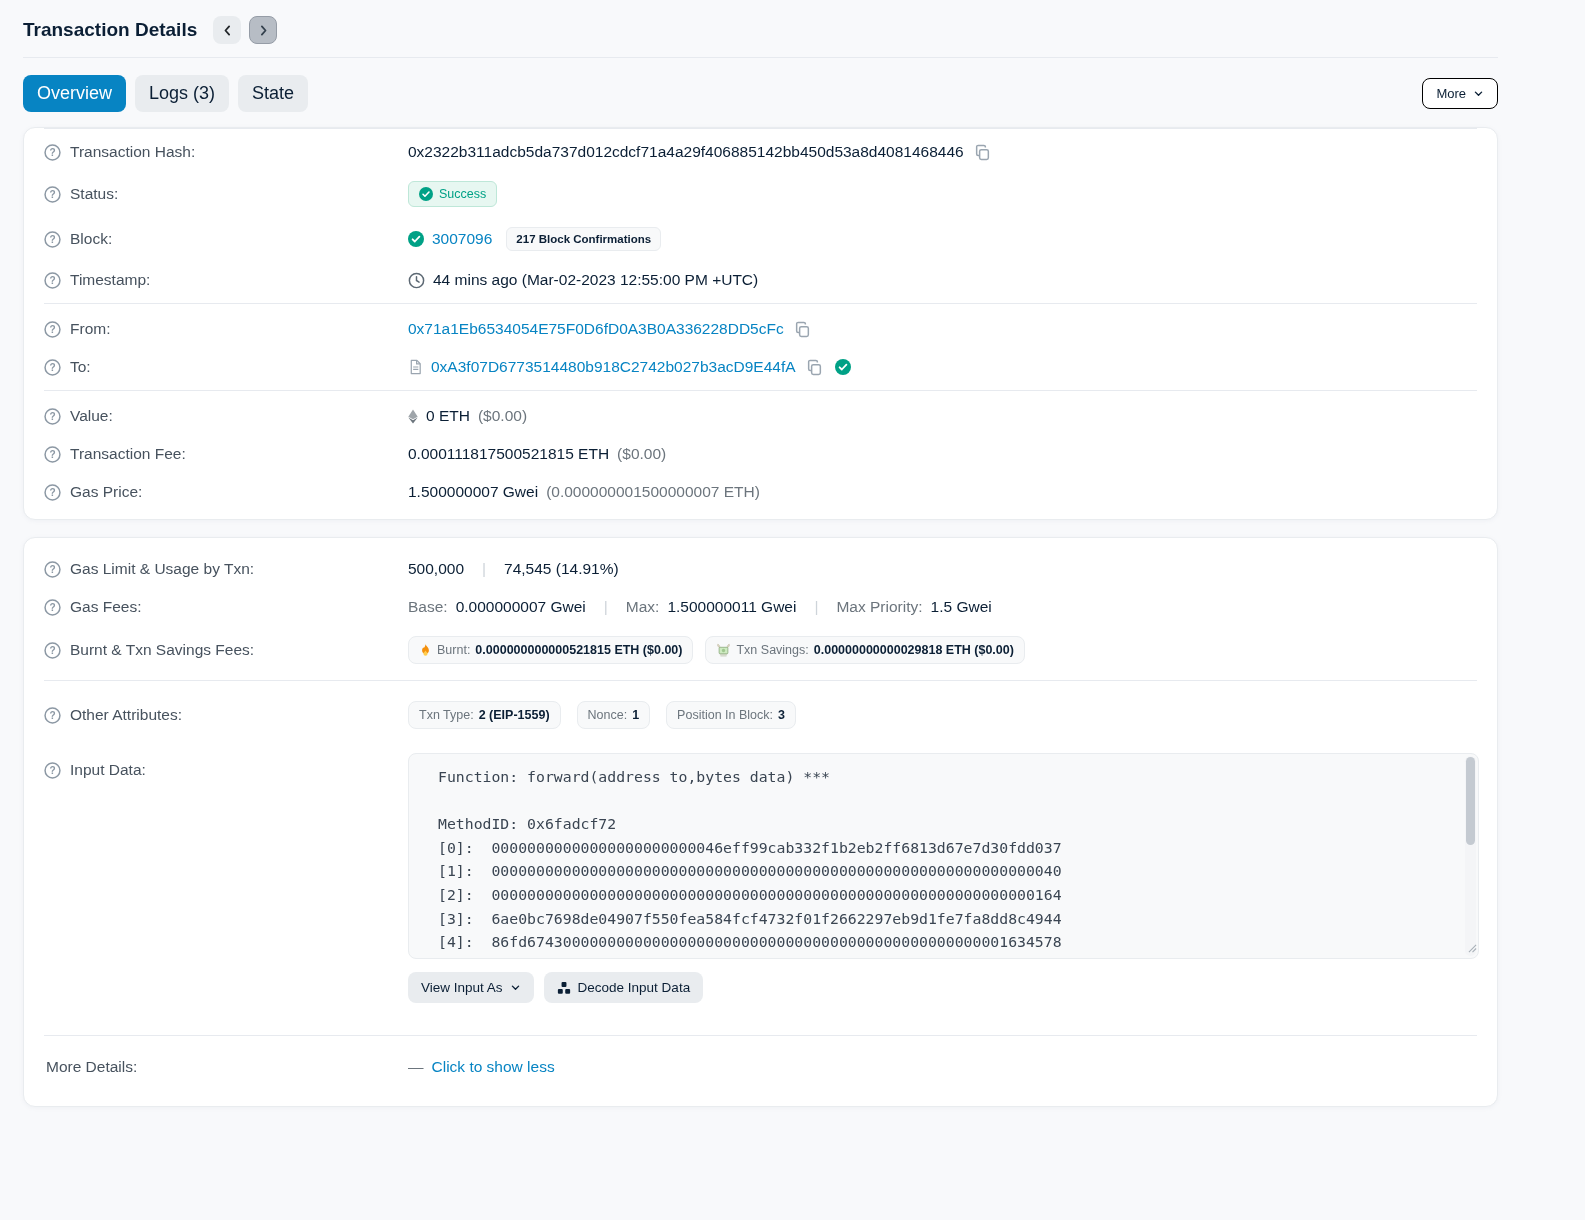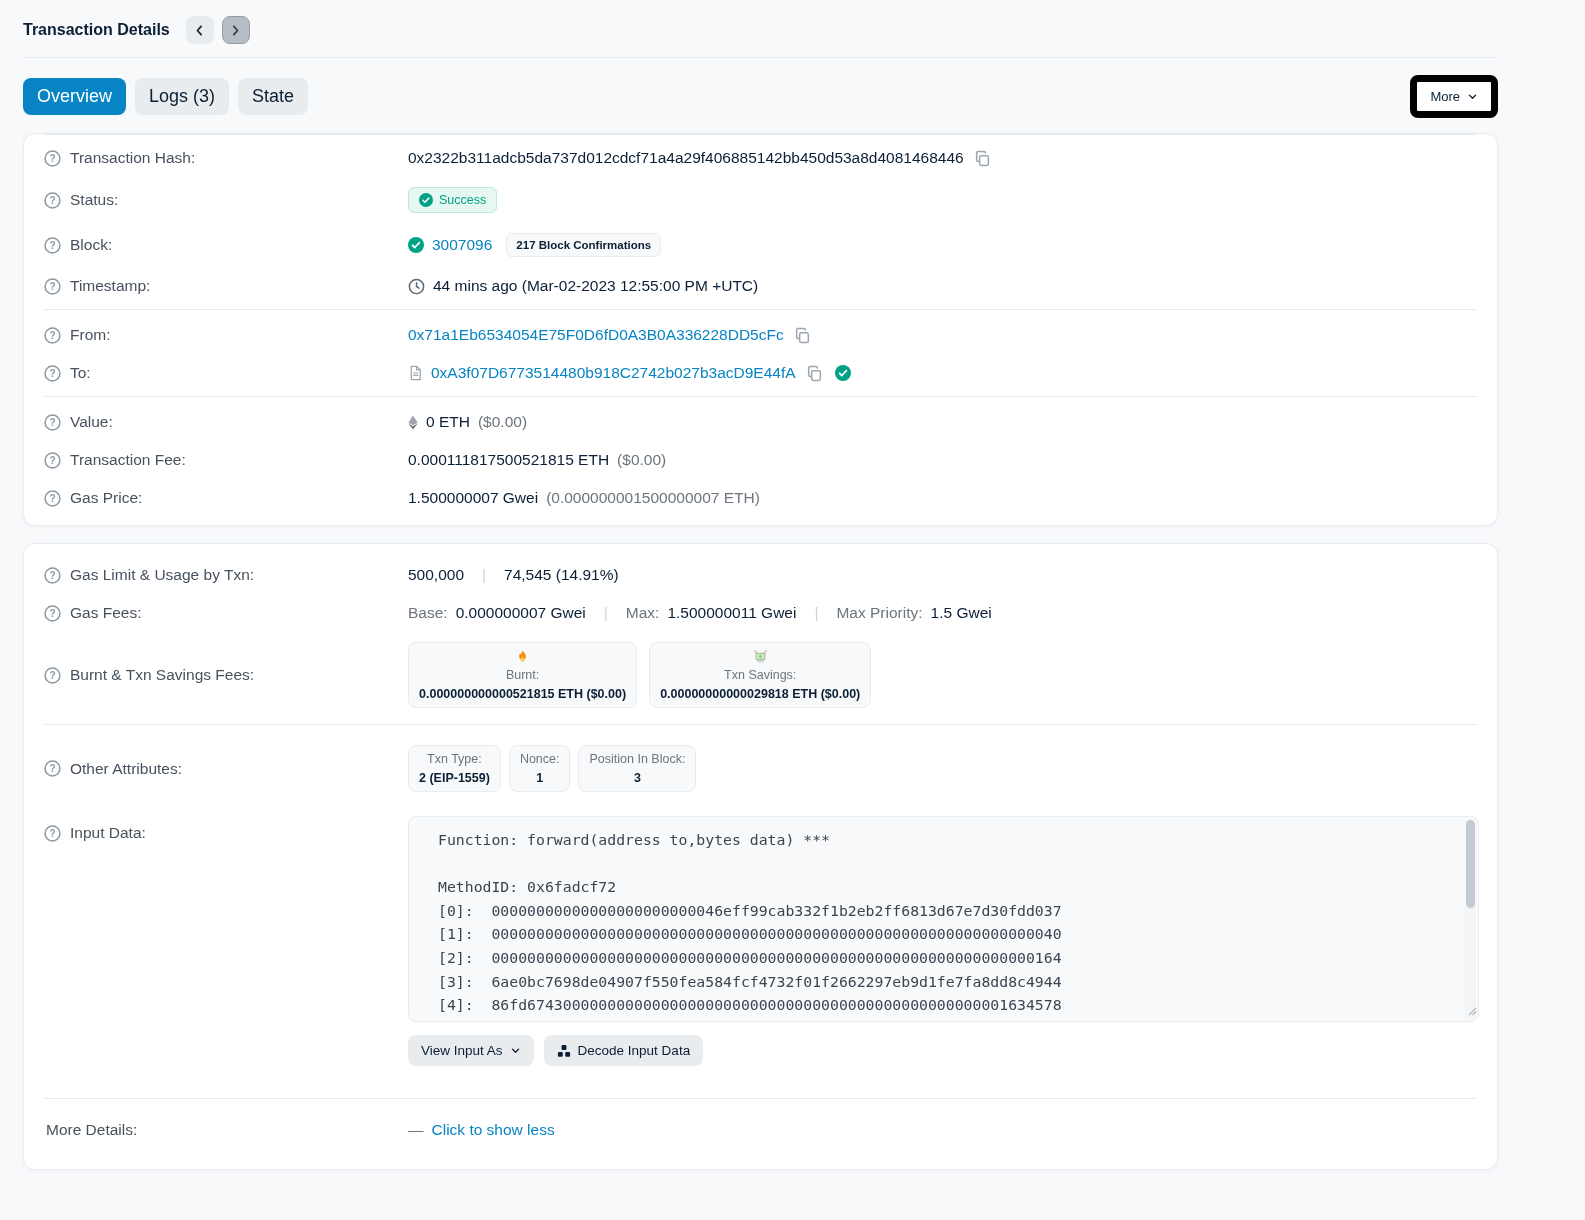--- a/index.html
+++ b/index.html
@@ -7,33 +7,33 @@
   body {
     background:#f8f9fb;
     font-family:"Liberation Sans", sans-serif;
     color:#0b1f35;
     font-size:15.5px;
   }
   .container { width:1539px; padding:0 23px; }
 
   
   .header { display:flex; align-items:center; gap:8px; padding:16px 0 13px 0; width:1475px; }
-  .page-title { font-size:16px; font-weight:700; color:#0b1f35; margin-right:8px; }
+  .page-title { font-size:19px; font-weight:700; color:#0b1f35; margin-right:8px; }
   .nav-btn { width:28px; height:28px; border-radius:8px; display:flex; align-items:center; justify-content:center; cursor:pointer; border:1px solid transparent; }
   .nav-btn.prev { background:#e9ecef; }
   .nav-btn.next { background:#b7bdc5; border-color:#959ca6; }
   .header-divider { width:1475px; border-bottom:1px solid #e7eaef; }
 
   
   .tabbar { display:flex; align-items:center; justify-content:space-between; padding:17px 0 15px 0; width:1475px; }
   .tabs { display:flex; gap:9px; }
   .tab { font-size:18px; font-weight:500; padding:8px 14px; border-radius:8px; cursor:pointer; }
   .tab.active { background:#0784c3; color:#fff; }
   .tab.inactive { background:#e9ecef; color:#0b1f35; }
-  .more-btn { display:flex; align-items:center; gap:7px; background:#fff; border:7px solid #000000; border-radius:8px; padding:7px 13px; font-size:13px; color:#0b1f35; cursor:pointer; }
+  .more-btn { display:flex; align-items:center; gap:7px; background:#fff; border:1px solid #000000; border-radius:8px; padding:7px 13px; font-size:13px; color:#0b1f35; cursor:pointer; }
 
   
   .card { background:#fff; border:1px solid #e9ecef; border-radius:12px; box-shadow:0 1px 4px rgba(130,143,163,.08); width:1475px; padding:0 20px; }
   .card1 { margin-bottom:17px; }
   .divider { border-bottom:1px solid #e7eaef; }
 
   .notice { padding:21px 0 15px 0; font-size:14.5px; color:#dc3545; }
   .notice b { font-weight:700; }
 
   
@@ -44,21 +44,21 @@
   .gray { color:#6c757d; }
   .link { color:#0784c3; text-decoration:none; cursor:pointer; }
   .icon { display:inline-flex; align-items:center; justify-content:center; }
   .copy-btn { cursor:pointer; display:inline-flex; margin-left:2px; }
   .pipe { color:#ced4da; margin:0 10px; }
 
   .pad-group-1 { padding-top:6px; }
 
   
   .status-badge { display:inline-flex; align-items:center; gap:6px; background:#e7f7f1; border:1px solid #bee7d8; border-radius:6px; padding:5px 10px; font-size:12.5px; font-weight:500; color:#00a186; }
-  .chip { display:inline-flex; align-items:center; gap:5px; background:#f8f9fa; border:1px solid #e9ecef; border-radius:8px; padding:6px 10px; font-size:12.5px;flex-direction:column; }
+  .chip { display:inline-flex; align-items:center; gap:5px; background:#f8f9fa; border:1px solid #e9ecef; border-radius:8px; padding:6px 10px; font-size:12.5px; }
   .chip .chip-label { color:#6c757d; }
   .chip .chip-value { color:#0b1f35; font-weight:700; }
   .conf-badge { background:#f8f9fa; border:1px solid #e9ecef; border-radius:6px; padding:5px 9px; font-size:11.5px; font-weight:700; color:#0b1f35; margin-left:6px; }
 
   
   .inputdata-wrap { position:relative; width:1071px; }
   .inputdata { background:#f8f9fa; border:1px solid #e9ecef; border-radius:8px; height:206px; overflow:hidden; padding:11px 29px; font-family:"DejaVu Sans Mono", monospace; font-size:14.8px; line-height:23.6px; color:#3a4552; white-space:pre; cursor:text; }
   .scroll-track { position:absolute; top:3px; right:3px; bottom:3px; width:11px; background:#f4f5f7; border-radius:6px; }
   .scroll-thumb { position:absolute; top:1px; right:1px; width:9px; height:88px; background:#c4cad1; border-radius:5px; cursor:pointer; }
   .resize-handle { position:absolute; right:2px; bottom:2px; cursor:nwse-resize; }
@@ -394,21 +394,21 @@
     <div class="row" style="margin-top:10px;">
       <div class="row-label">
         <span class="icon">
             <svg width="17" height="17" viewBox="0 0 16 16">
               <circle cx="8" cy="8" r="7" fill="none" stroke="#8c98a4" stroke-width="1.4"></circle>
               <text x="8" y="11.4" text-anchor="middle" font-size="9.5" font-weight="bold" fill="#8c98a4" font-family="Liberation Sans, sans-serif">?</text>
             </svg>
           </span>
         <span>Other Attributes:</span>
       </div>
-      <div class="row-value" style="gap:8px;">
+      <div class="row-value" style="gap:16px;">
         <span class="chip">
           <span class="chip-label">Txn Type:</span>
           <span class="chip-value">2 (EIP-1559)</span>
         </span>
         <span class="chip">
           <span class="chip-label">Nonce:</span>
           <span class="chip-value">1</span>
         </span>
         <span class="chip">
           <span class="chip-label">Position In Block:</span>

